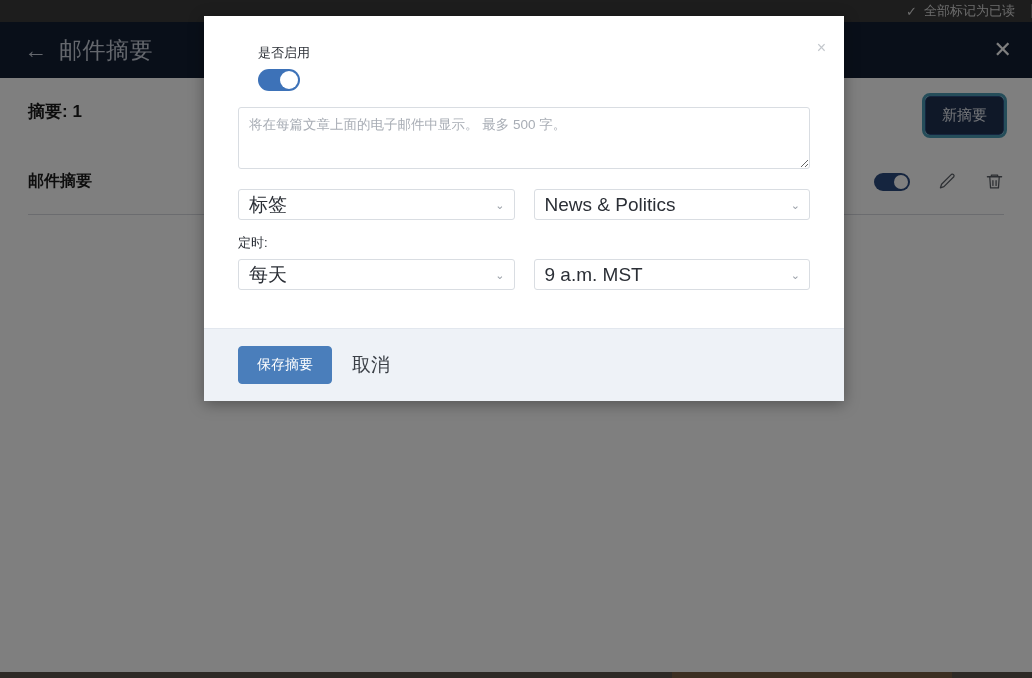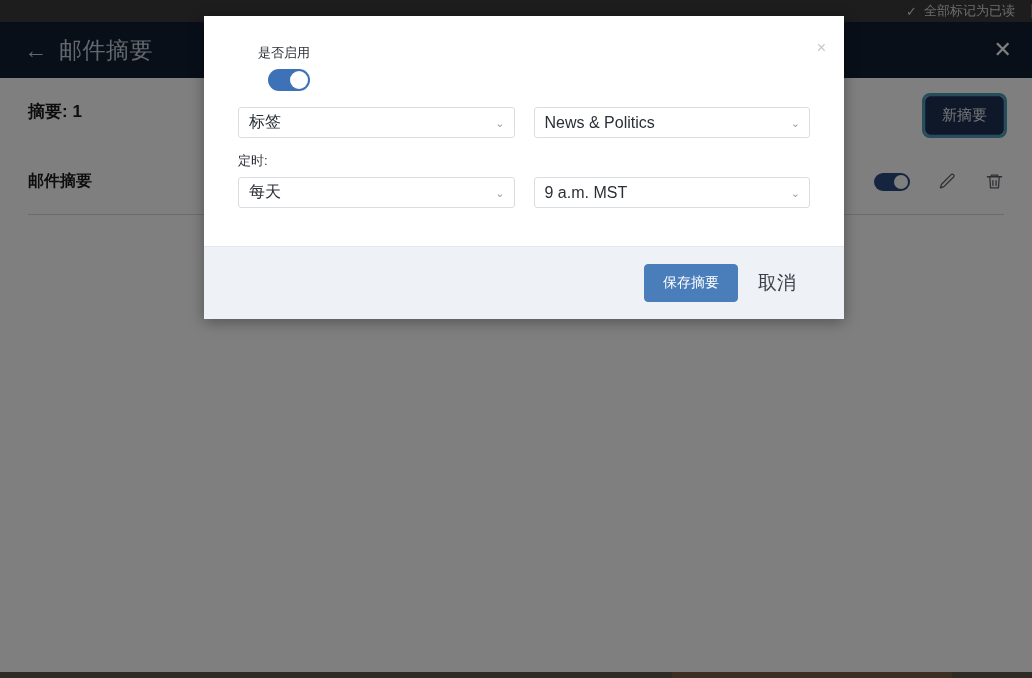--- a/index.html
+++ b/index.html
@@ -188,21 +188,21 @@
     display: block;
   }
   .inline-label-row {
     display: flex;
     align-items: flex-start;
     justify-content: space-between;
   }
   .enable-col {
     display: flex;
     flex-direction: column;
-    align-items: flex-end;
+    align-items: flex-start;
     margin-left: 20px;
   }
   .big-toggle {
     margin-top: 7px;
     width: 42px; height: 22px;
     border-radius: 11px;
     background: #3d72b8;
     position: relative;
   }
   .big-toggle::after {
@@ -253,21 +253,21 @@
     position: relative;
     flex: 1;
   }
   .select-box {
     width: 100%;
     height: 31px;
     border: 1px solid #d9dde2;
     border-radius: 3px;
     background: #ffffff;
     padding: 0 28px 0 10px;
-    font-size: 16px;
+    font-size: 19px;
     font-family: inherit;
     color: #2b2f36;
     display: flex;
     align-items: center;
   }
   .select-chevron {
     position: absolute;
     right: 10px;
     top: 50%;
     transform: translateY(-50%);
@@ -275,21 +275,21 @@
     color: #9aa0a8;
     font-size: 11px;
     line-height: 1;
   }
 
   .modal-footer {
     background: #eef2f7;
     border-top: 1px solid #e2e7ee;
     padding: 14px 34px;
     display: flex;
-    justify-content: flex-end;
+    justify-content: flex-start;
     align-items: center;
     gap: 6px;
     min-height: 68px;
   }
   .btn-primary {
     background: #4a7ebb;
     color: #ffffff;
     border: 1px solid #4a7ebb;
     border-radius: 4px;
     padding: 9px 18px;
@@ -374,20 +374,21 @@
       <div class="field-block">
         <div class="inline-label-row">
           <div class="enable-col">
             <span class="field-label" style="margin-bottom:0;">是否启用</span>
             <div class="big-toggle"></div>
           </div>
         </div>
       </div>
 
       <div class="field-block">
+        <textarea class="textarea-field" placeholder="将在每篇文章上面的电子邮件中显示。 最多 500 字。" style=""></textarea>
       </div>
 
 
       <div class="field-block tight">
         <div class="select-row">
           <div class="select-wrap">
             <div class="select-box">标签</div>
             <span class="select-chevron">⌄</span>
           </div>
           <div class="select-wrap">

